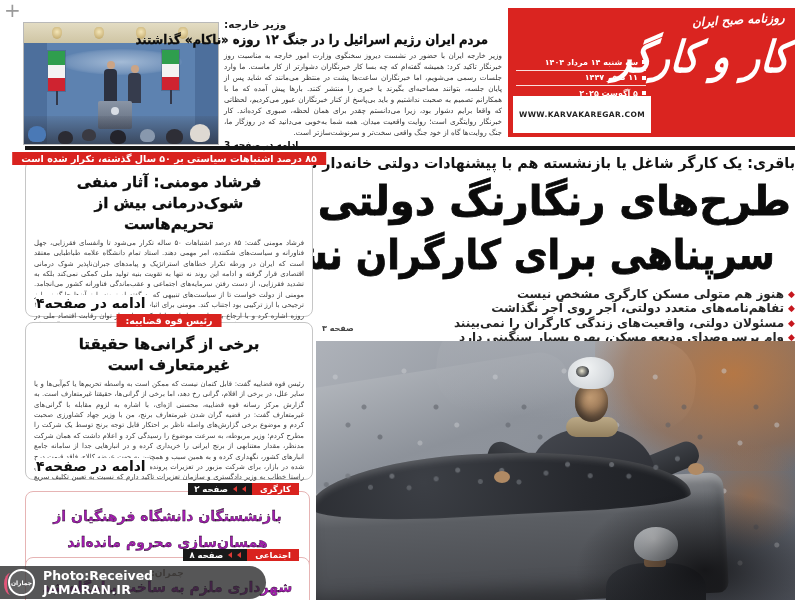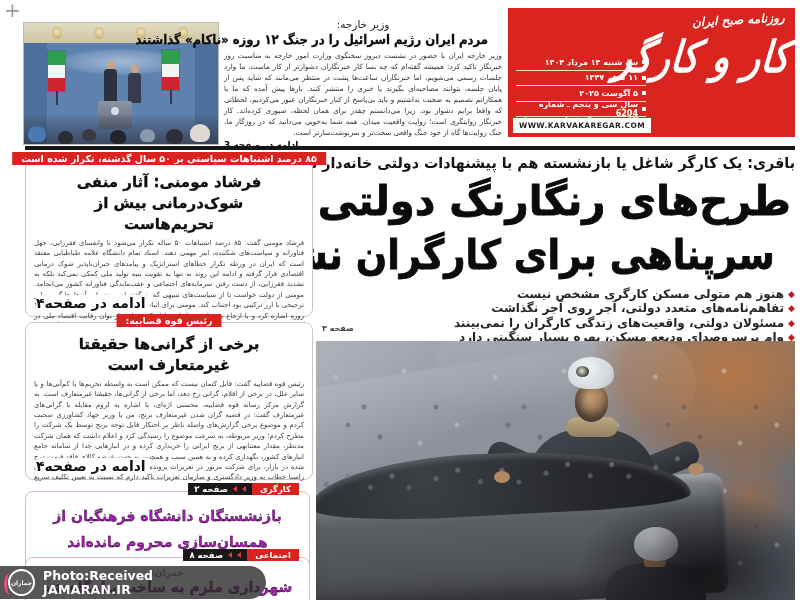--- a/index.html
+++ b/index.html
@@ -25,38 +25,38 @@
   .pp-pole{width:2px;height:14px;background:#33384a;}
   .pp-man{width:13px;height:34px;background:#2c3140;border-radius:4px 4px 0 0;}
   .pp-head{width:8px;height:8px;border-radius:50%;background:#caa486;margin:-8px auto 0;}
   .pp-podium{left:74px;top:78px;width:34px;height:28px;background:linear-gradient(#8a95a6,#5f6a7c);border-radius:2px;}
   .pp-emblem{left:13px;top:6px;width:8px;height:8px;border-radius:50%;background:#d8dde5;}
   .pp-aud{left:0;bottom:0;width:100%;height:28px;background:linear-gradient(rgba(70,76,92,.15),rgba(40,42,52,.65));}
   .pp-headblob{border-radius:50% 50% 40% 40%;}
 
   
   .toparticle{left:224px;top:18px;width:278px;height:132px;}
-  .t-kicker{text-align:center;font-size:10.5px;font-weight:normal;color:#222;}
+  .t-kicker{text-align:left;font-size:10.5px;font-weight:bold;color:#222;}
   .t-head{margin-top:2px;text-align:center;font-size:13px;font-weight:bold;white-space:nowrap;
           transform:scaleX(.9);transform-origin:50% 50%;color:#0d0d0d;-webkit-text-stroke:.3px #0d0d0d;}
   .t-body{margin-top:4px;font-size:7.2px;line-height:1.52;text-align:justify;color:#333;}
   .t-cont{margin-top:1px;text-align:left;font-size:9px;font-weight:bold;color:#111;}
 
   
   .masthead{left:508px;top:8px;width:287px;height:129px;background:#da2420;}
   .m-tagline{right:10px;top:5px;color:#fff;font-size:12px;font-weight:bold;font-style:italic;transform:rotate(-3deg);}
   .m-brand{right:4px;top:28px;width:178px;text-align:center;color:#fff;font-size:37px;font-weight:bold;
            font-style:italic;transform:skewX(-5deg) scaleY(1.18);transform-origin:center;white-space:nowrap;}
   .m-dates{left:8px;top:47px;width:130px;}
   .m-row{display:flex;align-items:center;justify-content:flex-start;gap:4px;direction:rtl;
          color:#fff;font-size:8px;font-weight:bold;height:14.5px;border-top:1px solid rgba(255,255,255,.85);}
   .m-row:first-child{border-top:none;}
   .m-sq{width:4px;height:4px;background:#fff;flex:0 0 auto;}
   .m-site{left:5px;bottom:4px;background:#fff;color:#222;font-size:7.5px;font-weight:bold;
-          padding:3px 6px;letter-spacing:.4px;}
+          padding:14px 6px;letter-spacing:.4px;}
 
   
   .rule{left:25px;top:146px;width:770px;height:4px;background:#161616;}
 
   
   .l-kicker{left:318px;top:154px;width:477px;text-align:right;font-size:15px;font-weight:bold;color:#141414;
             white-space:nowrap;transform:scaleX(.95);transform-origin:100% 50%;}
   .l-head{left:390px;top:174px;width:405px;text-align:center;color:#0b0b0b;font-weight:bold;}
   .l-head .h1line{display:block;white-space:nowrap;font-size:41px;line-height:1.32;-webkit-text-stroke:.8px #0b0b0b;transform-origin:center;}
   .l-head .s1{transform:scaleX(.98);}

